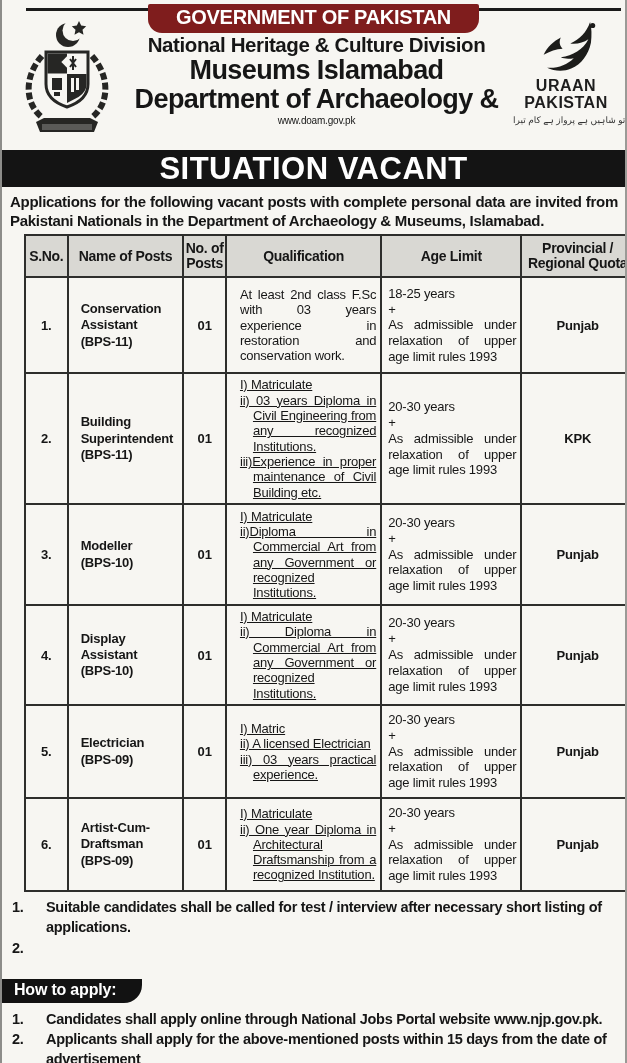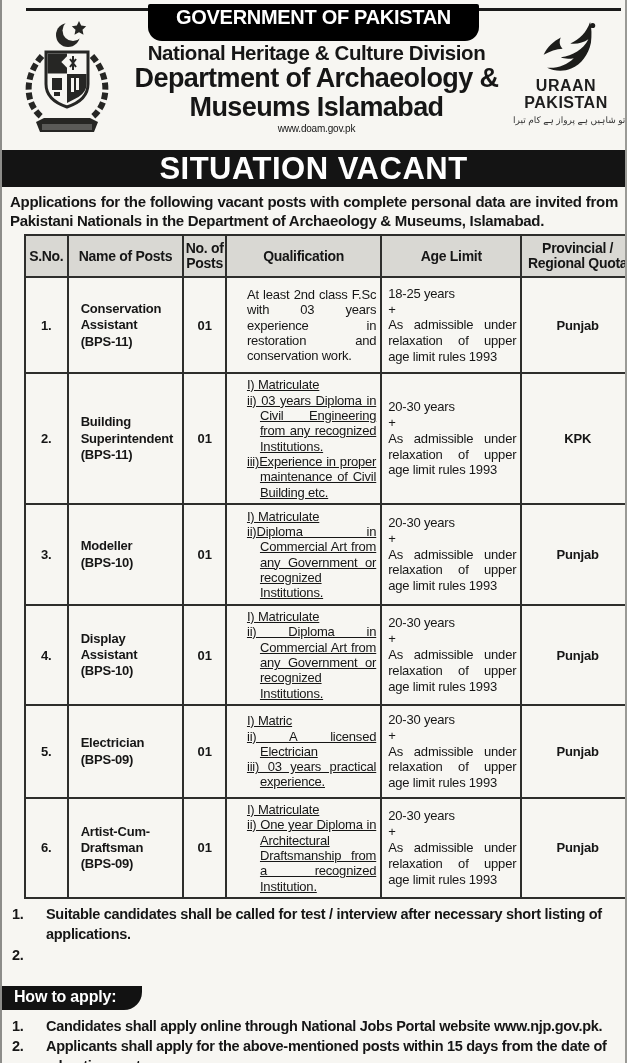--- a/index.html
+++ b/index.html
@@ -7,22 +7,22 @@
   body { font-family:"Liberation Sans", sans-serif; color:#161616; }
   #page {
     width:627px; height:1063px; margin:0 auto; position:relative;
     background:#f7f6f2; overflow:hidden;
     border-left:2px solid #8d8d8a; border-right:2px solid #9a9a96;
   }
   
   .ad-header { position:relative; height:146px; letter-spacing:-0.2px; }
   .top-rule { position:absolute; top:4px; left:24px; right:4px; height:3px; background:#1a1a1a; }
   .gov-tab {
-    position:relative; margin:4px auto 0; width:fit-content; background:#000000; color:#fff;
-    font-weight:bold; font-size:20px; padding:2px 28px 12px; letter-spacing:-0.3px;
+    position:relative; margin:4px auto 0; width:fit-content; background:#7f1d1d; color:#fff;
+    font-weight:bold; font-size:20px; padding:2px 28px 4px; letter-spacing:-0.3px;
     border-radius:2px 2px 14px 14px; text-align:center; z-index:2;
   }
   .header-center { margin:1px 112px 0 118px; text-align:center; line-height:1.08; }
   .division-line { font-size:20.5px; font-weight:bold; letter-spacing:-0.4px; }
   .dept-line { font-size:27px; font-weight:bold; letter-spacing:-0.6px; }
   .website-line { font-size:10px; font-weight:normal; margin-top:2px; letter-spacing:-0.2px; }
   .emblem-box { position:absolute; left:14px; top:14px; width:102px; height:126px; }
   .uraan-box { position:absolute; right:6px; top:16px; width:106px; text-align:center; }
   .uraan-word { font-size:16px; font-weight:800; letter-spacing:0.5px; line-height:1.05; color:#1d1d1d; }
   .uraan-urdu { font-size:9px; color:#333; margin-top:3px; white-space:nowrap; }
@@ -37,21 +37,21 @@
     text-align:justify; letter-spacing:-0.3px;
   }
   
   table.jobs-table { border-collapse:collapse; width:calc(100% - 12px); margin:0 22px; table-layout:fixed; }
   .jobs-table th, .jobs-table td { border:2px solid #2e2e2c; vertical-align:middle; }
   .jobs-table th { background:#d9d8d3; font-size:14px; font-weight:bold; height:42px; line-height:1.1; letter-spacing:-0.3px; }
   .col-sno{width:7%} .col-name{width:19%} .col-posts{width:7%} .col-qual{width:25.5%} .col-age{width:23%} .col-quota{width:18.5%}
   .jobs-table td { font-size:13px; letter-spacing:-0.2px; }
   .cell-sno, .cell-posts, .cell-quota { text-align:center; font-weight:bold; }
   .cell-name { font-weight:bold; padding:0 4px 0 12px; line-height:1.25; }
-  .cell-qual { padding:3px 4px 3px 20px; line-height:1.18; }
+  .cell-qual { padding:3px 4px 3px 13px; line-height:1.18; }
   .cell-qual .qline { padding-left:13px; text-indent:-13px; text-align:justify;text-decoration:underline; }
   .cell-qual .qpara { text-align:justify; }
   .cell-age { padding:3px 4px 3px 6px; line-height:1.22; }
   .cell-age .age-note { text-align:justify; }
   .jobs-table tbody tr:nth-child(1) td{height:96px}
   .jobs-table tbody tr:nth-child(2) td{height:127px}
   .jobs-table tbody tr:nth-child(3) td{height:101px}
   .jobs-table tbody tr:nth-child(4) td{height:100px}
   .jobs-table tbody tr:nth-child(5) td{height:93px}
   .jobs-table tbody tr:nth-child(6) td{height:93px}
@@ -100,22 +100,22 @@
           <path d="M76 38 C94 58 94 86 75 100" fill="none" stroke="#262624" stroke-width="6" stroke-dasharray="7 3"></path>
 
           <path d="M20 104 l8 -4 h46 l8 4 l-4 10 h-54 z"></path>
           <path d="M26 106 h50 v6 h-50 z" fill="#f7f6f2" opacity="0.25"></path>
         </g>
       </svg>
     </div>
 
     <div class="header-center">
       <div class="division-line">National Heritage &amp; Culture Division</div>
+      <div class="dept-line">Museums Islamabad</div>
       <div class="dept-line">Department of Archaeology &amp;</div>
-      <div class="dept-line">Museums Islamabad</div>
       <div class="website-line">www.doam.gov.pk</div>
     </div>
 
     <div class="uraan-box">
       <svg viewBox="0 0 100 62" width="86" height="54" aria-hidden="true">
         <g fill="#1c1c1a">
           <path d="M78 2 C74 14 66 22 55 27 C63 28 70 26 76 22 C70 34 58 41 44 43 C48 45 54 45 59 44 C51 52 40 56 28 55 C36 59 47 60 56 56 C68 51 76 40 79 26 C80 18 80 9 78 2 Z"></path>
           <path d="M44 20 C36 24 28 31 24 40 C31 36 39 33 46 33 C42 29 42 24 44 20 Z"></path>
           <circle cx="81" cy="6" r="3"></circle>
         </g>

